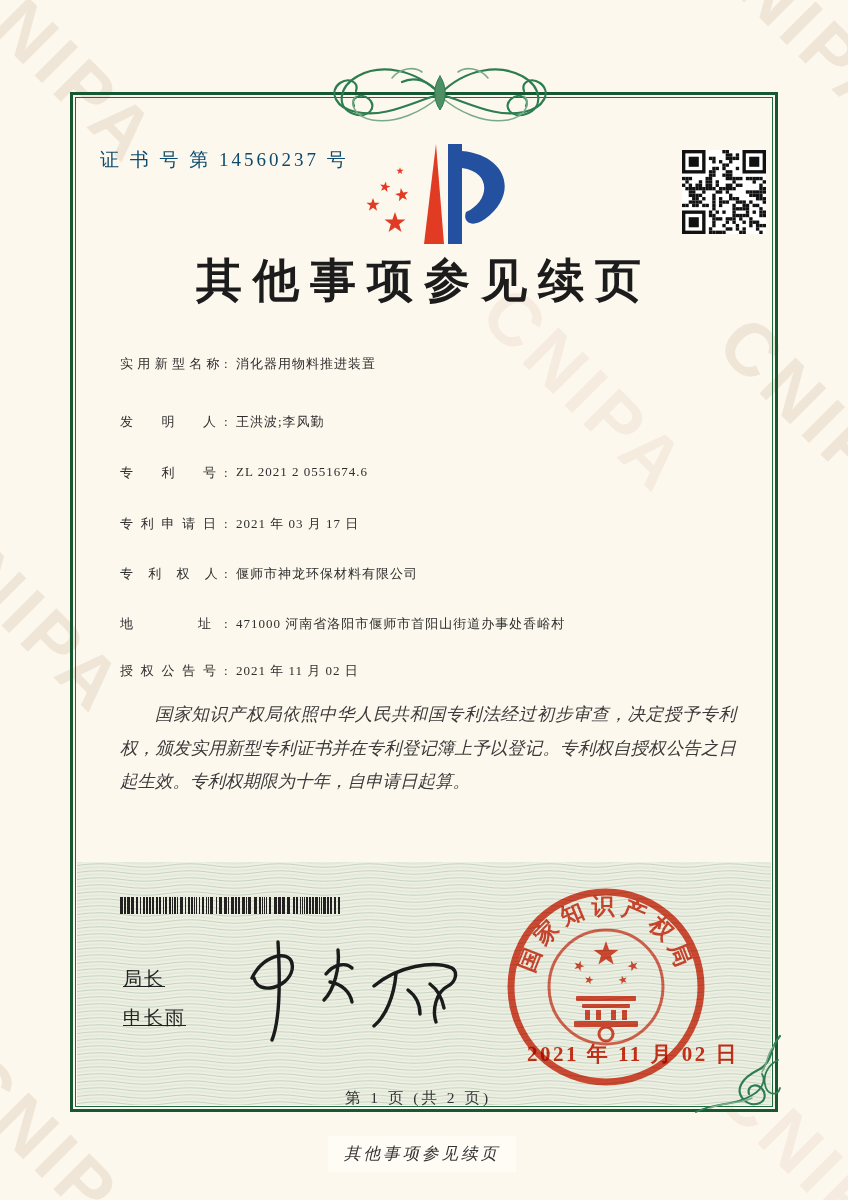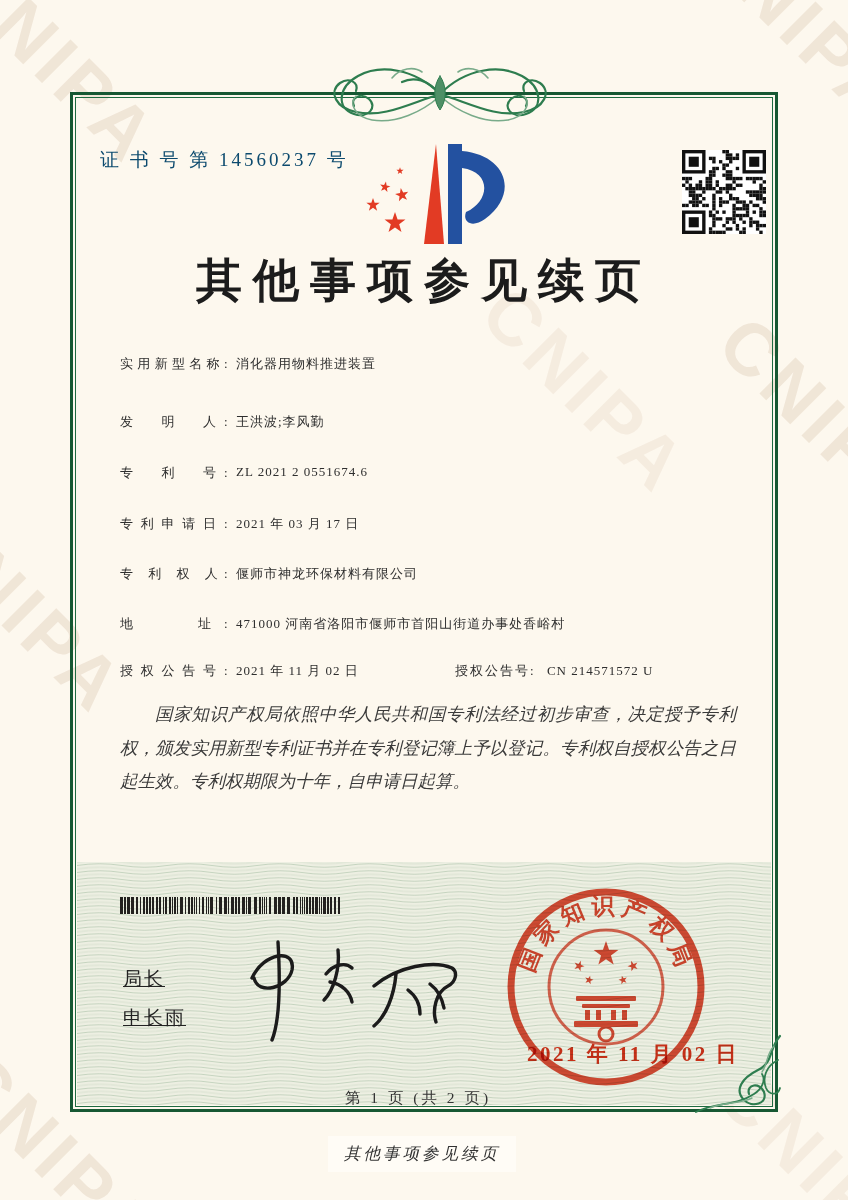--- a/index.html
+++ b/index.html
@@ -373,24 +373,20 @@
   <span class="flabel">专利申请日:</span><span class="fvalue">2021 年 03 月 17 日</span>
 </div>
 <div class="frow" style="top:565px">
   <span class="flabel">专 利 权 人:</span><span class="fvalue">偃师市神龙环保材料有限公司</span>
 </div>
 <div class="frow" style="top:615px">
   <span class="flabel">地　　址:</span><span class="fvalue">471000 河南省洛阳市偃师市首阳山街道办事处香峪村</span>
 </div>
 <div class="frow" style="top:662px;width:640px">
   <span class="flabel">授权公告号:</span><span class="fvalue">2021 年 11 月 02 日</span>
-  <span class="grant2">
-    <span style="letter-spacing:2px;">授权公告号:</span>
-    <span class="fvalue">CN 214571572 U</span>
-  </span>
 </div>
 
 <div class="paras">
   <p>国家知识产权局依照中华人民共和国专利法经过初步审查，决定授予专利权，颁发实用新型专利证书并在专利登记簿上予以登记。专利权自授权公告之日起生效。专利权期限为十年，自申请日起算。</p>
 </div>
 
 <svg id="barcode-svg" class="barcode" viewBox="0 0 224 17" preserveAspectRatio="none">
     <rect x="0" y="0" width="3" height="17" fill="#23211f"></rect>
     <rect x="4" y="0" width="2" height="17" fill="#23211f"></rect>
     <rect x="7" y="0" width="3" height="17" fill="#23211f"></rect>

